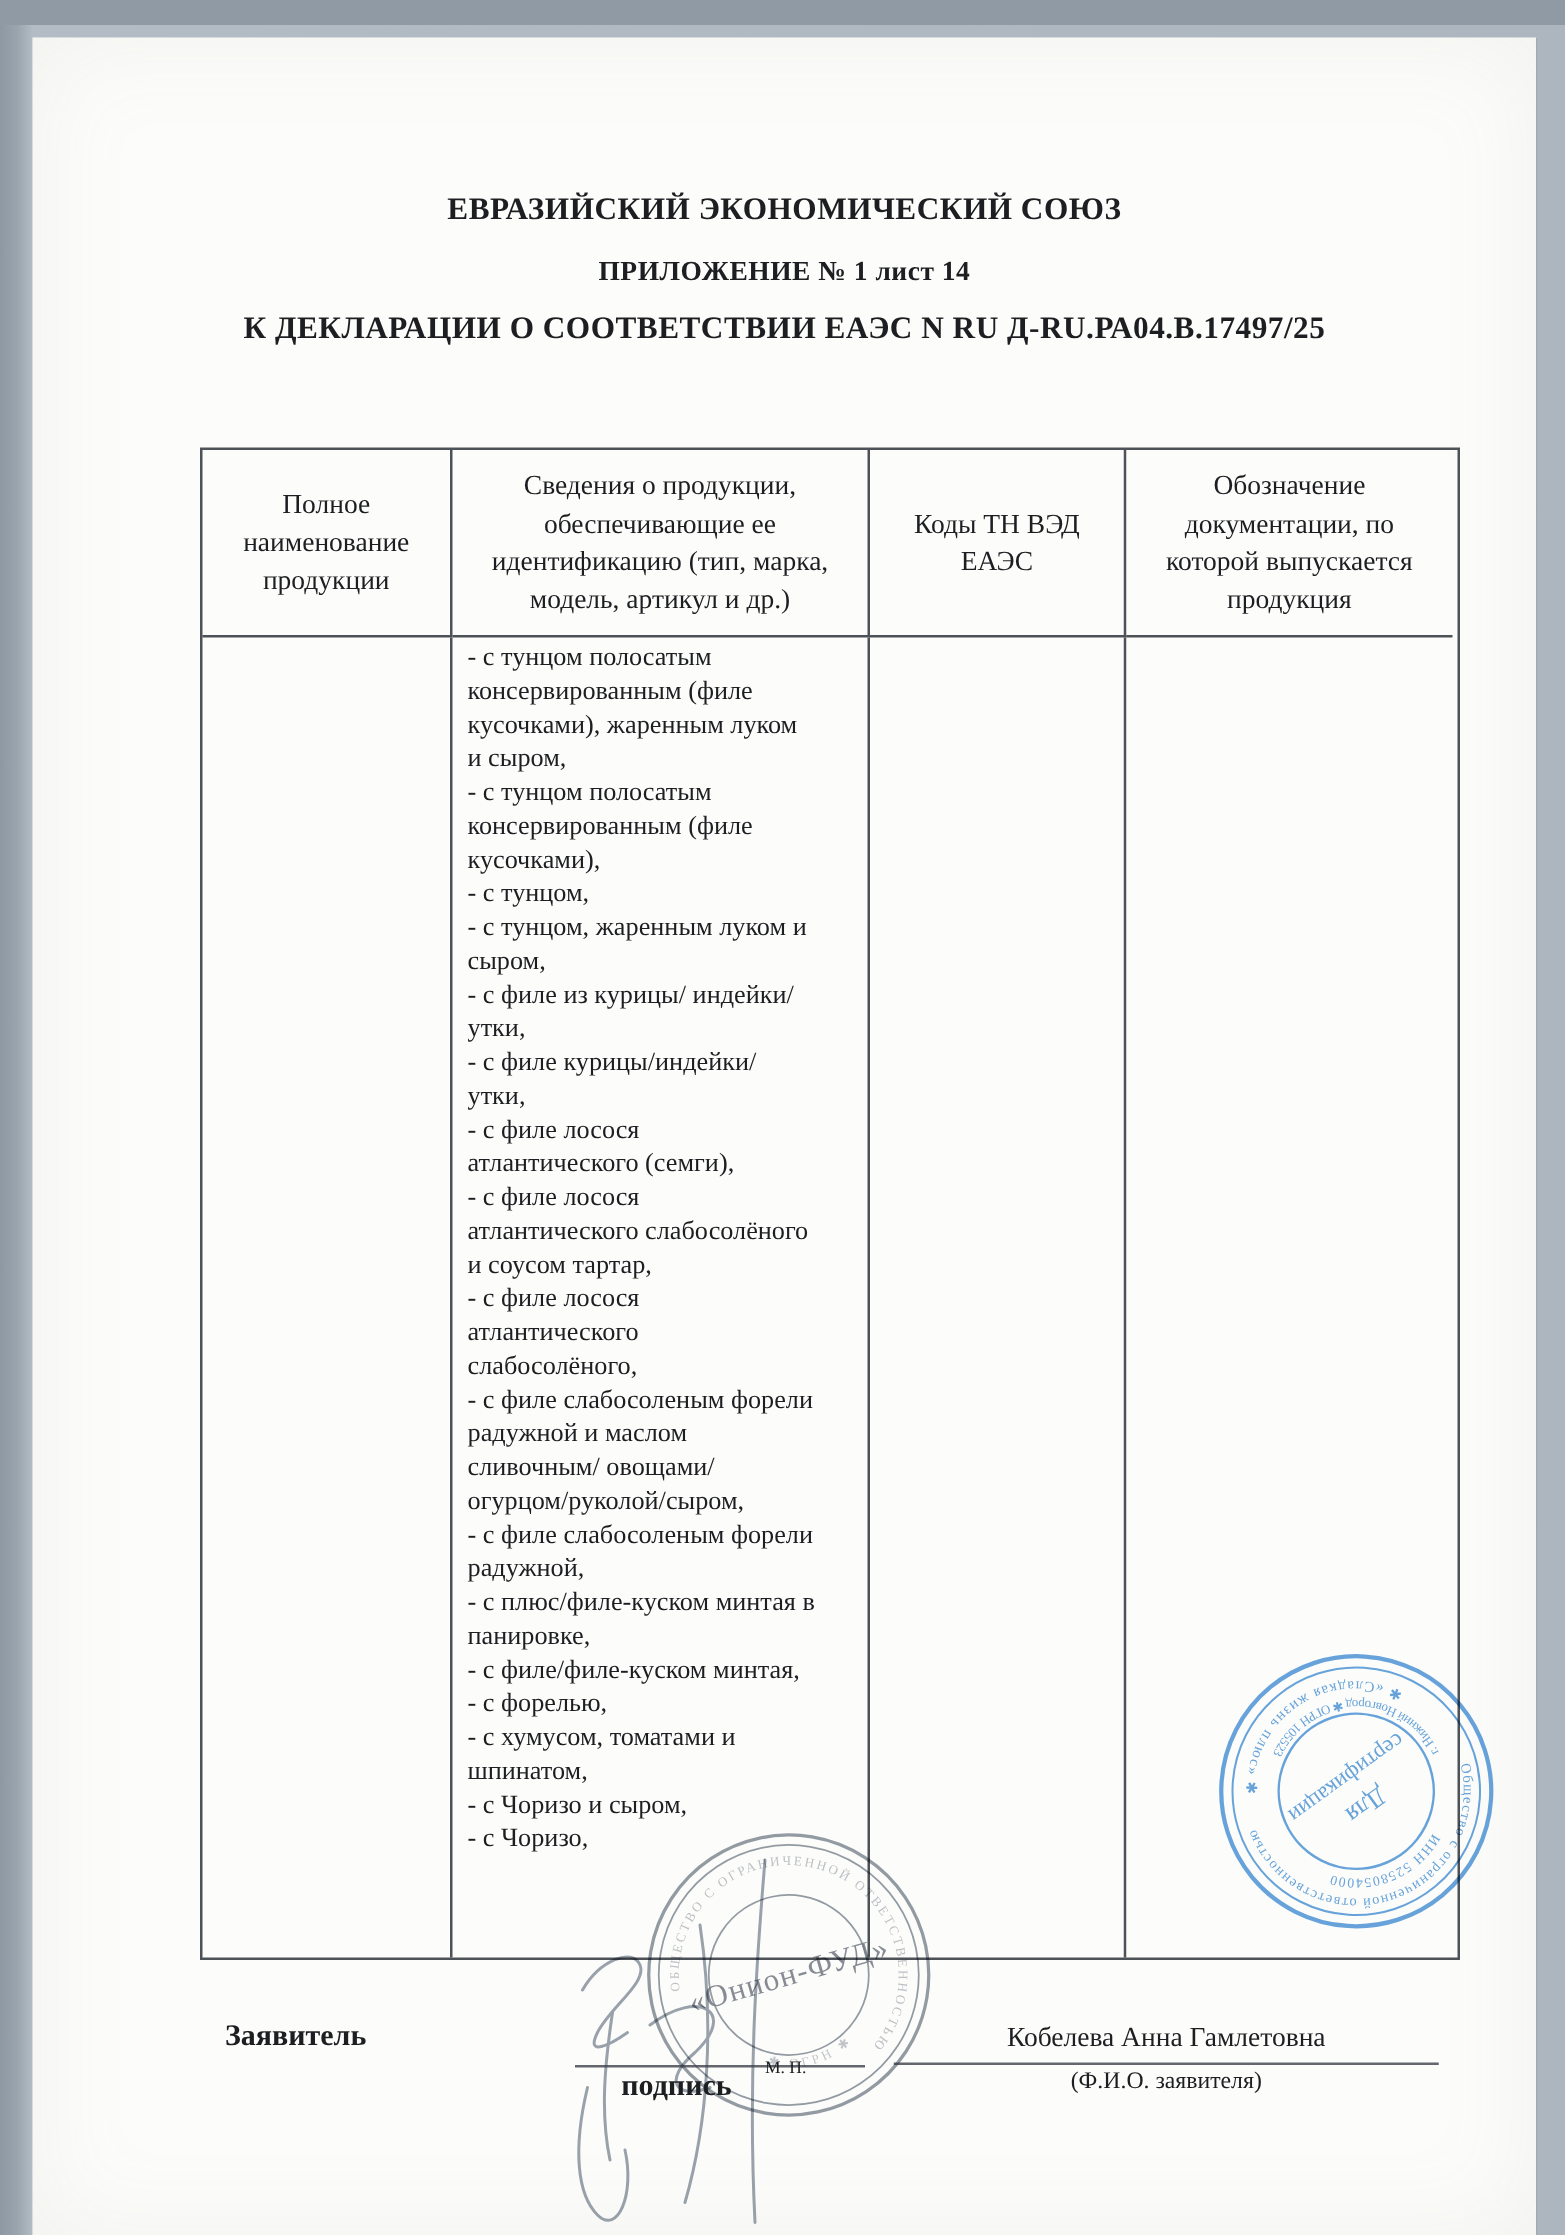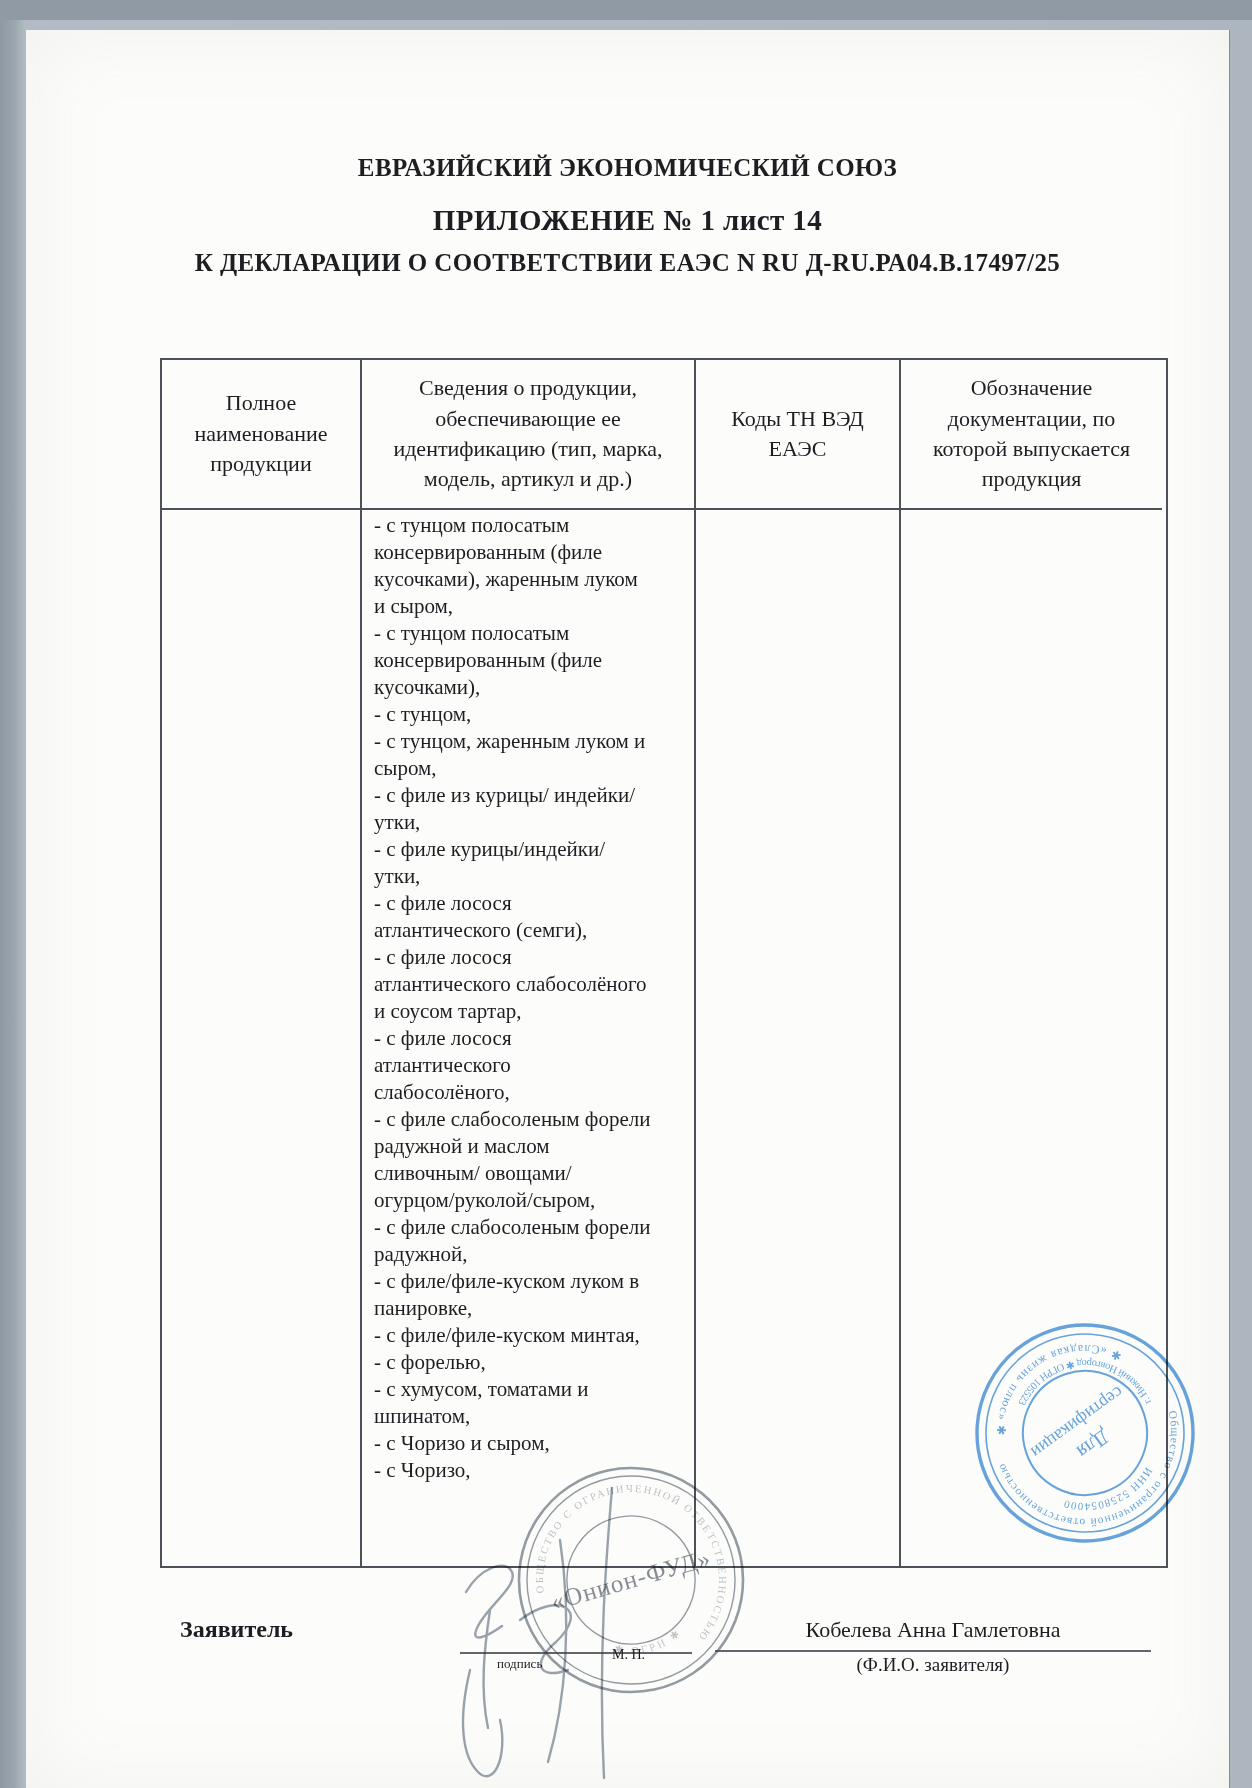--- a/index.html
+++ b/index.html
@@ -4,38 +4,38 @@
 <style>
   html,body{margin:0;padding:0;background:#8f9aa4;}
   .stage{position:relative;width:1252px;height:1788px;overflow:hidden;
          background:linear-gradient(90deg,#8d98a2 0px,#9aa5ae 14px,#b3bcc4 26px,#adb6bf 100%);
          font-family:"Liberation Serif","DejaVu Serif",serif;color:#1d1e22;margin-top:20px;}
   .sheet{position:absolute;left:26px;top:10px;width:1203px;height:1762px;
          background:#fcfcfa;border-bottom:4px solid #2c3136;border-right:1px solid #848e98;
          box-shadow:inset 0 0 80px rgba(150,150,140,.10);}
   .doc-header{position:absolute;left:26px;width:1203px;text-align:center;font-weight:bold;letter-spacing:.4px;}
   .h-line1{top:134px;font-size:25px;}
-  .h-line2{top:184px;font-size:29px;}
+  .h-line2{top:184px;font-size:22px;}
   .h-line3{top:229px;font-size:25px;}
 
   .ptable{position:absolute;left:160px;top:338px;width:1004px;height:1206px;
           display:grid;grid-template-columns:200px 334px 205px 261px;grid-template-rows:150px 1fr;
           border:2px solid rgba(52,57,65,.88);}
   .cell{border-right:2px solid rgba(52,57,65,.88);}
   .cell.last{border-right:none;text-align:center;}
   .hcell{border-bottom:2px solid rgba(52,57,65,.88);
          display:flex;align-items:center;justify-content:center;
          text-align:center;font-size:22px;line-height:1.38;padding:4px 6px;white-space:pre-line;}
   .bcell{padding-top:14px;}
   .bcell.details{padding:2px 8px 0 12px;font-size:21px;line-height:27px;}
   .item{white-space:pre-line;}
 
   .applicant{position:absolute;left:180px;top:1596px;font-size:24px;font-weight:bold;}
   .sig-line{position:absolute;left:460px;top:1632px;width:232px;border-top:2px solid rgba(60,64,72,.8);}
-  .sig-caption{position:absolute;left:497px;top:1636px;font-size:13px;}
+  .sig-caption{position:absolute;left:497px;top:1636px;font-size:24px;font-weight:bold;}
   .mp{position:absolute;left:612px;top:1627px;font-size:14px;}
   .name{position:absolute;left:715px;top:1597px;width:436px;text-align:center;font-size:22px;}
   .name-line{position:absolute;left:715px;top:1630px;width:436px;border-top:2px solid rgba(60,64,72,.8);}
   .name-caption{position:absolute;left:715px;top:1634px;width:436px;text-align:center;font-size:19px;}
 
   .stamp{position:absolute;mix-blend-mode:multiply;filter:blur(.3px);}
   .stamp-grey{left:498px;top:1420px;}
   .stamp-blue{left:960px;top:1288px;}
   .signature{position:absolute;left:430px;top:1440px;mix-blend-mode:multiply;}
 </style>
@@ -87,21 +87,21 @@
 и соусом тартар,</div>
       <div class="item">- с филе лосося
 атлантического
 слабосолёного,</div>
       <div class="item">- с филе слабосоленым форели
 радужной и маслом
 сливочным/ овощами/
 огурцом/руколой/сыром,</div>
       <div class="item">- с филе слабосоленым форели
 радужной,</div>
-      <div class="item">- с филе/филе-куском луком в
+      <div class="item">- с плюс/филе-куском минтая в
 панировке,</div>
       <div class="item">- с филе/филе-куском минтая,</div>
       <div class="item">- с форелью,</div>
       <div class="item">- с хумусом, томатами и
 шпинатом,</div>
       <div class="item">- с Чоризо и сыром,</div>
       <div class="item">- с Чоризо,</div>
     </div>
     <div class="cell bcell"></div>
     <div class="cell bcell last"></div>

